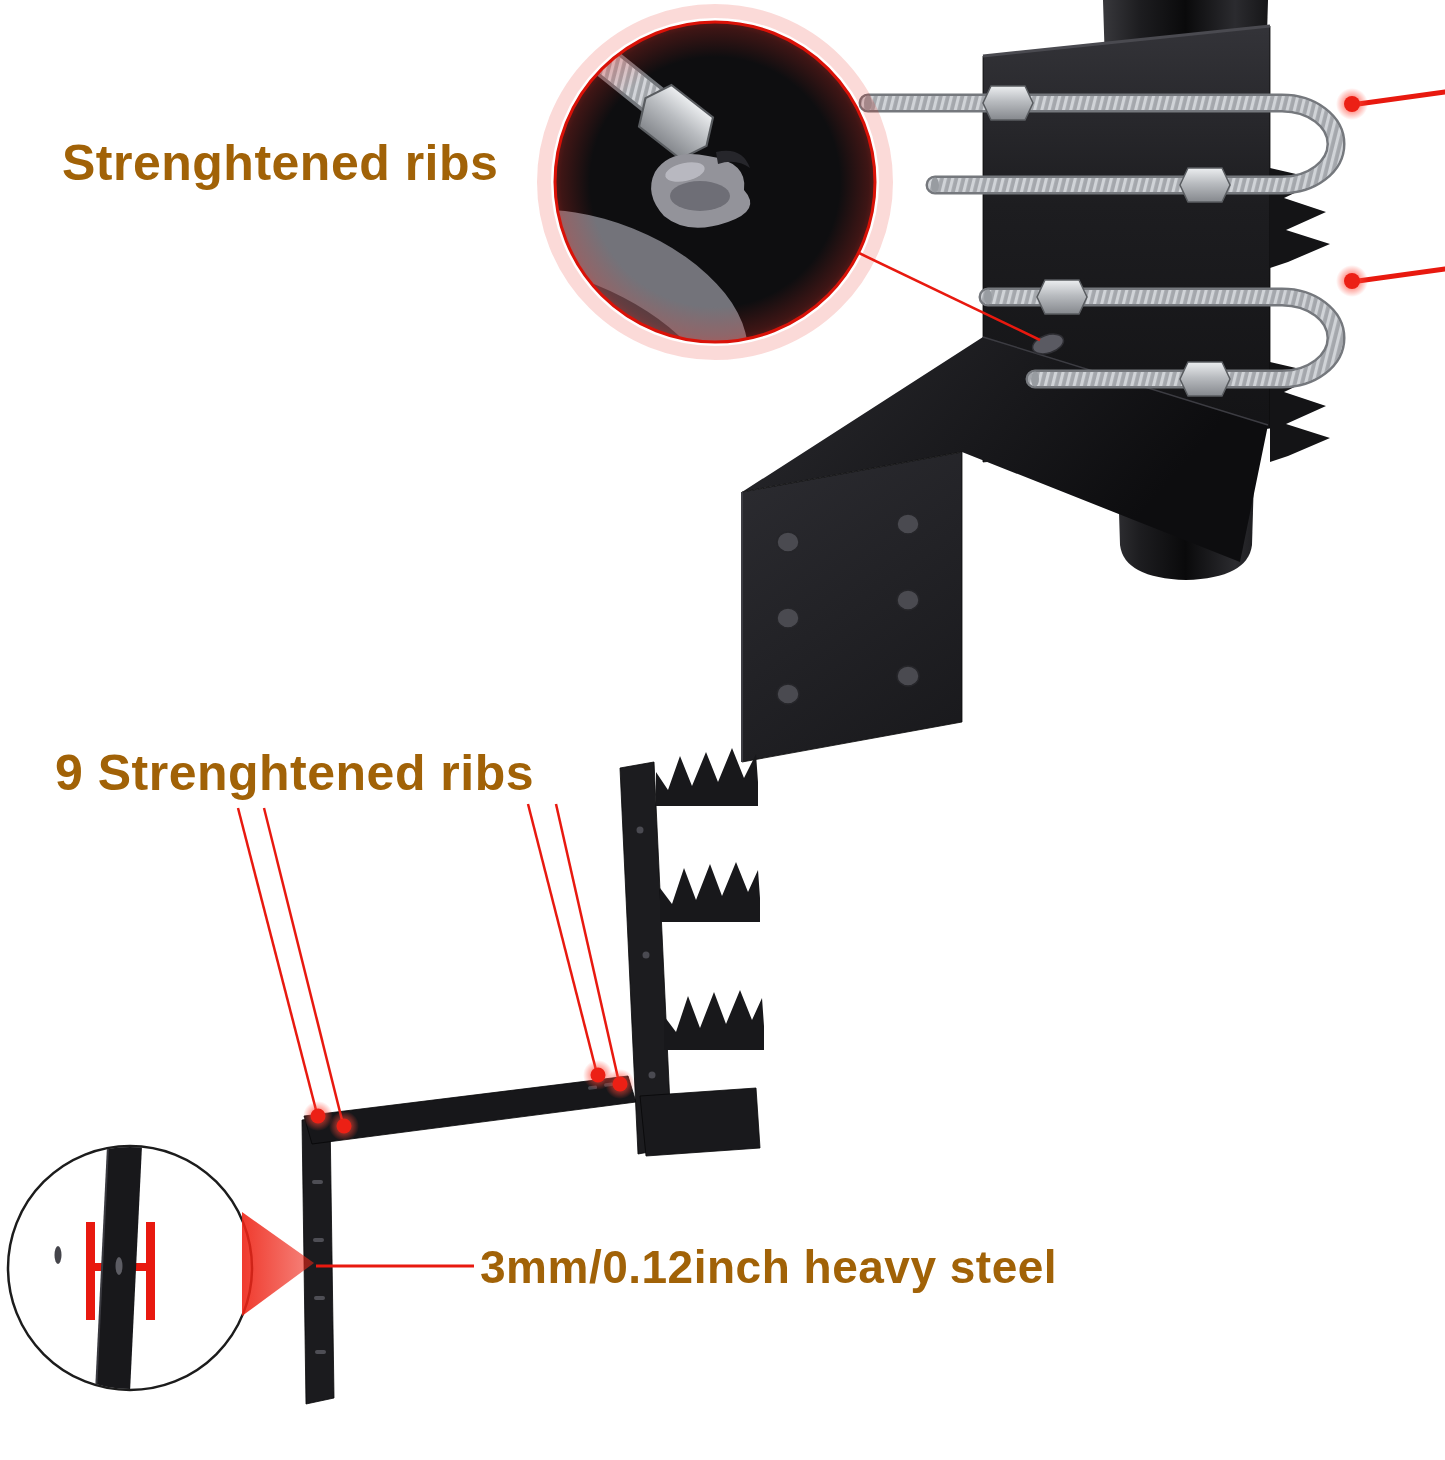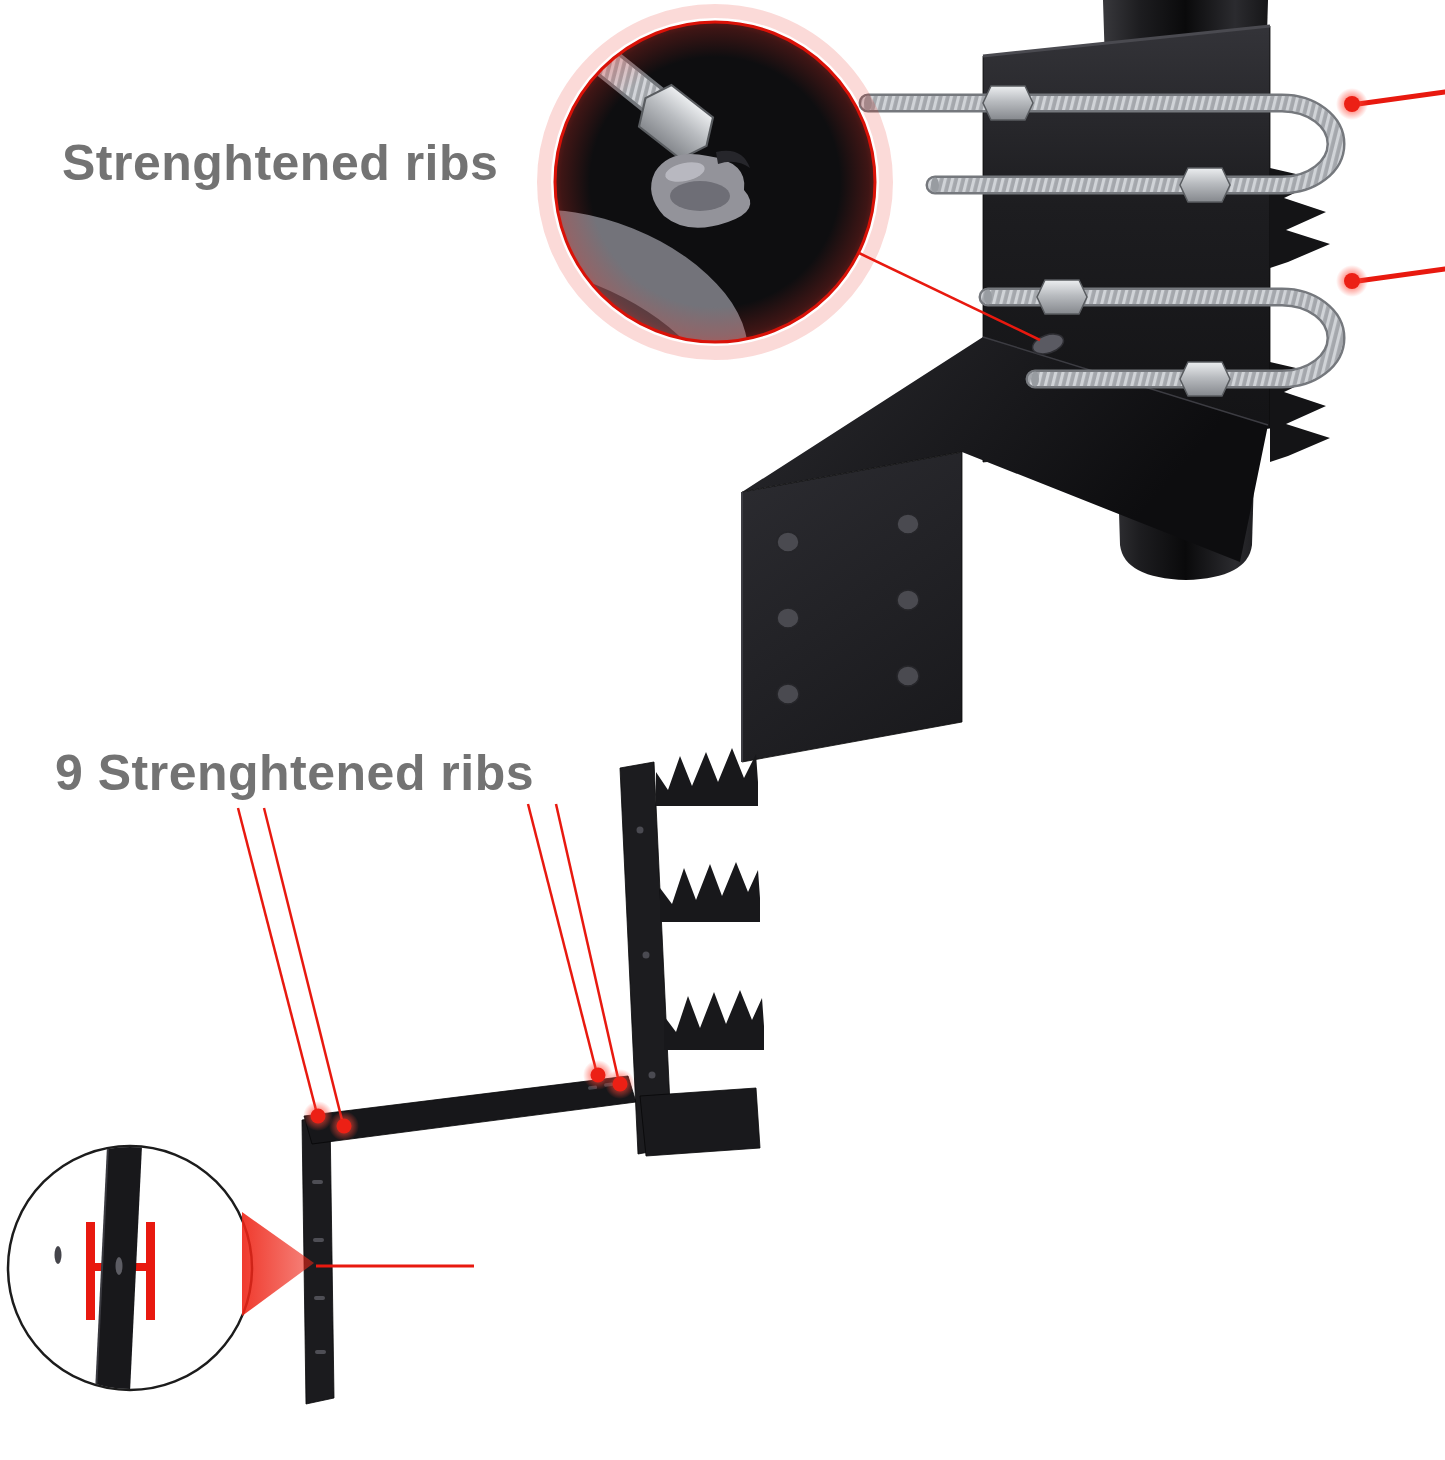--- a/index.html
+++ b/index.html
@@ -9,21 +9,21 @@
     height: 1460px;
     background: #ffffff;
     overflow: hidden;
     font-family: "Liberation Sans", sans-serif;
   }
   .stage svg { position: absolute; left: 0; top: 0; }
   .label {
     position: absolute;
     font-family: "Liberation Sans", sans-serif;
     font-weight: 700;
-    color: #737373;
+    color: #a16207;
     white-space: nowrap;
     letter-spacing: 0.5px;
     z-index: 5;
   }
   #label-top    { left: 62px;  top: 134px;  font-size: 50px; }
   #label-middle { left: 55px;  top: 744px;  font-size: 50px; }
   #label-bottom { left: 480px; top: 1240px; font-size: 46px; }
 </style>
 </head>
 <body>
@@ -241,14 +241,15 @@
       </g>
     </g>
 
     <polygon points="242,1212 242,1316 314,1263" fill="url(#wedgeGrad)"></polygon>
 
     <line x1="316" y1="1266" x2="474" y2="1266" stroke="#e8190f" stroke-width="3"></line>
   </svg>
 
   <div class="label" id="label-top">Strenghtened ribs</div>
   <div class="label" id="label-middle">9 Strenghtened ribs</div>
+  <div class="label" id="label-bottom">3mm/0.12inch heavy steel</div>
 
 </div>
 
 </body></html>

